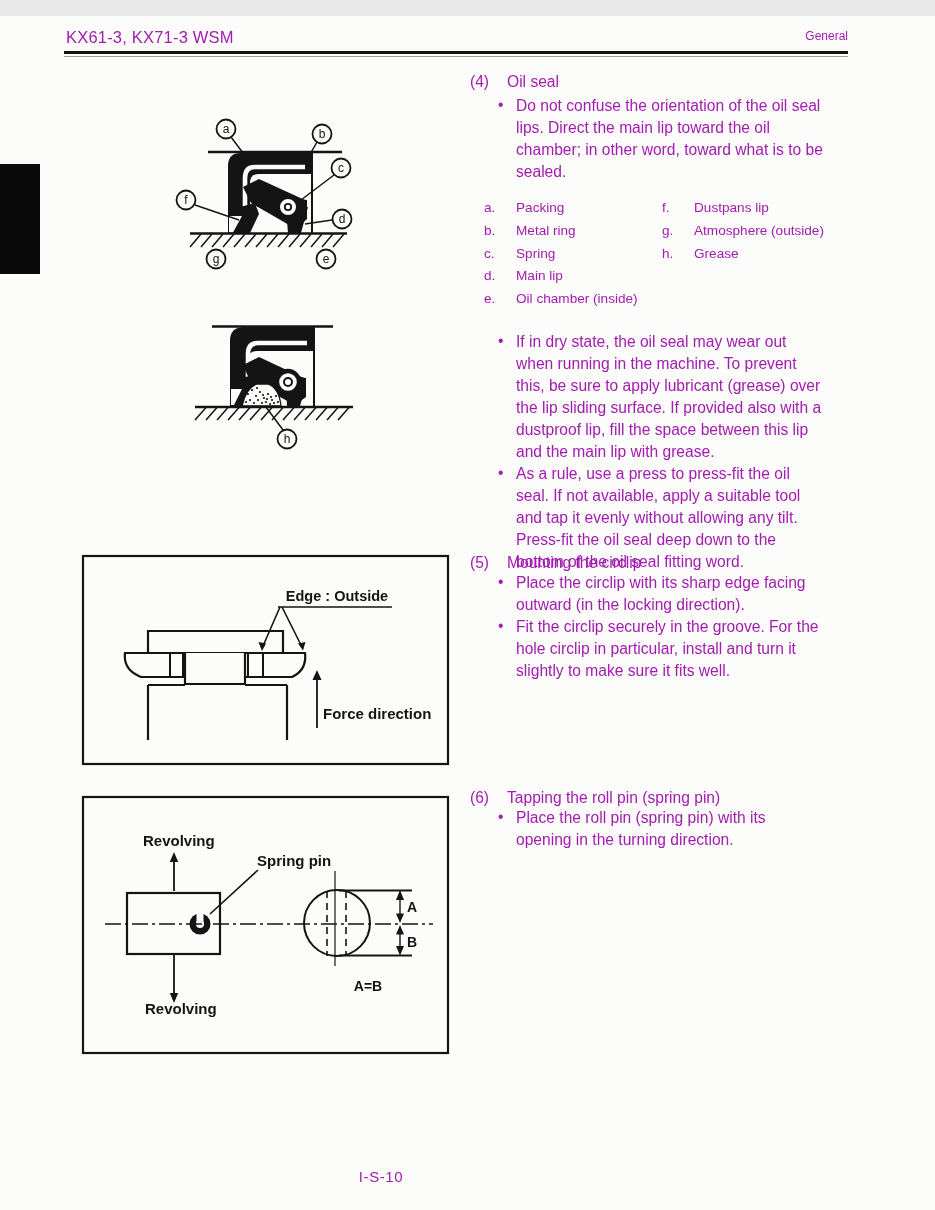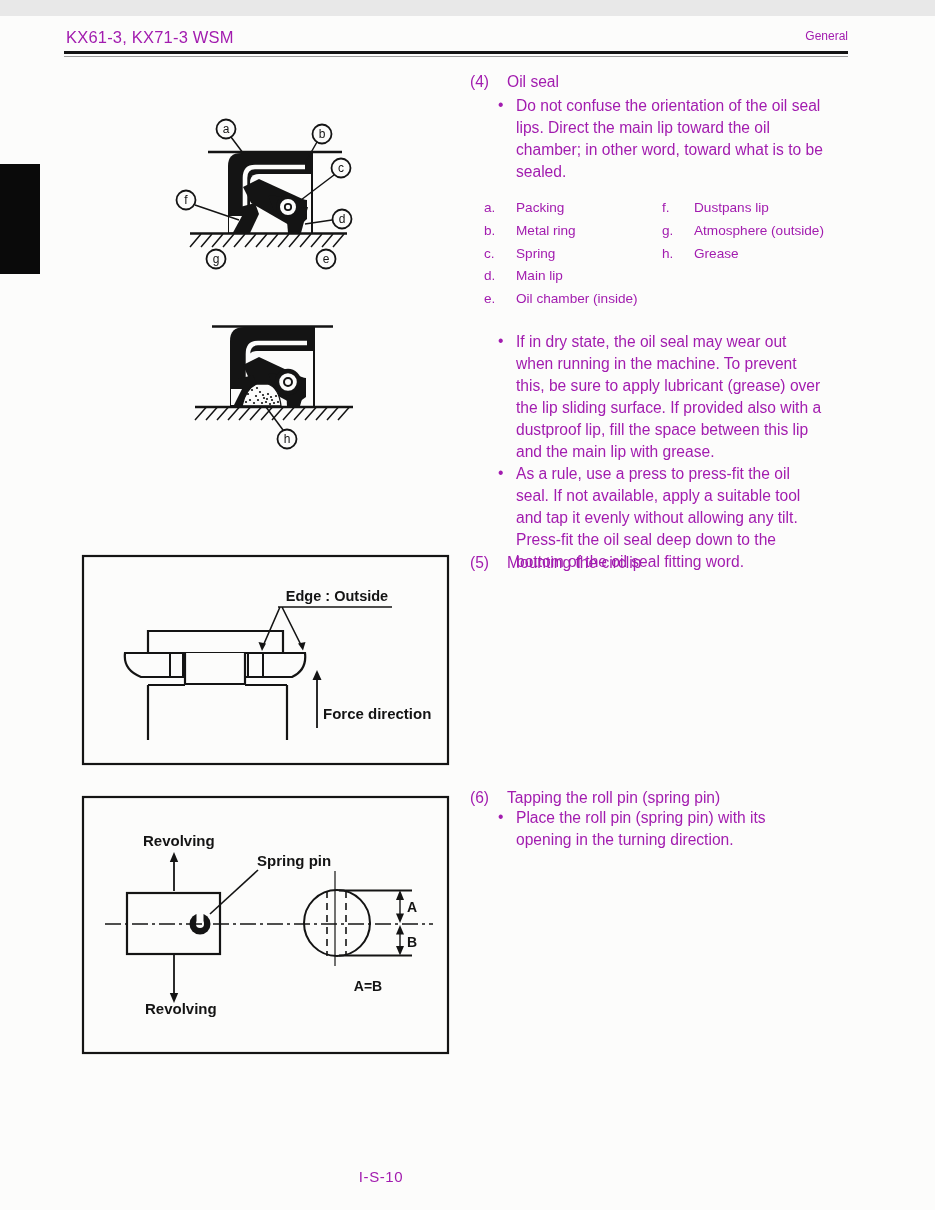--- a/index.html
+++ b/index.html
@@ -228,20 +228,22 @@
     <li>As a rule, use a press to press-fit the oil seal. If not available, apply a suitable tool and tap it evenly without allowing any tilt. Press-fit the oil seal deep down to the bottom of the oil seal fitting word.</li>
   </ul>
 
   <div class="sec" style="top:537px">
     <div class="sec-head">
       <span class="sec-num">(5)</span>
       <span>Mounting the circlip</span>
     </div>
   </div>
   <ul class="bullets" style="top:556px">
+    <li>Place the circlip with its sharp edge facing outward (in the locking direction).</li>
+    <li>Fit the circlip securely in the groove. For the hole circlip in particular, install and turn it slightly to make sure it fits well.</li>
   </ul>
 
   <div class="sec" style="top:772px">
     <div class="sec-head">
       <span class="sec-num">(6)</span>
       <span>Tapping the roll pin (spring pin)</span>
     </div>
   </div>
   <ul class="bullets" style="top:791px">
     <li>Place the roll pin (spring pin) with its opening in the turning direction.</li>

